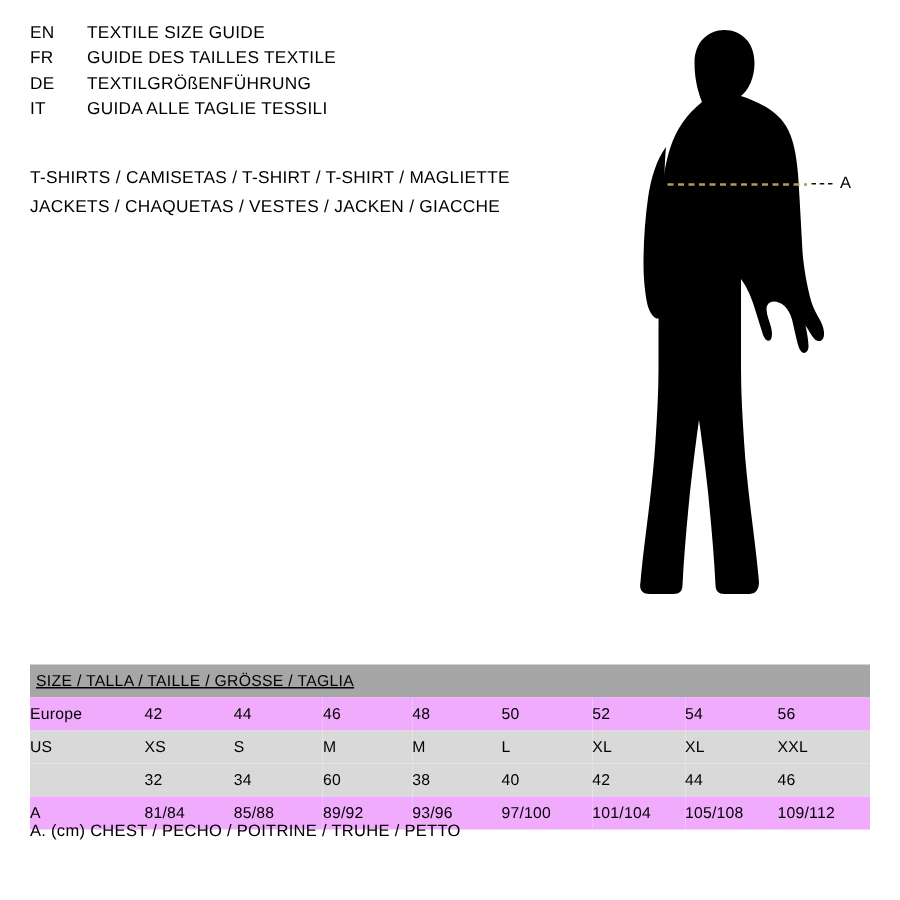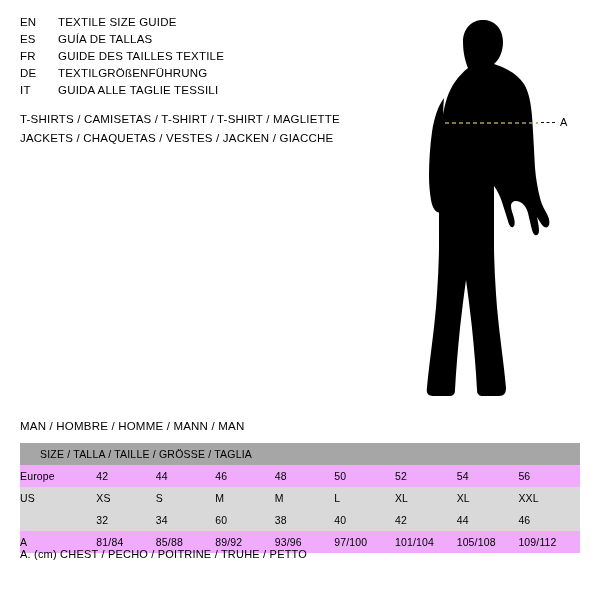--- a/index.html
+++ b/index.html
@@ -99,22 +99,23 @@
   }
   table.size-table td {
     padding: 3px 0 3px 0;
     height: 16px;
   }
   tr.header-row {
     background: #a6a6a6;
   }
   tr.header-row td {
     font-weight: normal;
-    padding-left: 20px;
-    letter-spacing: 0.2px;
+    padding-left: 4px;
+    letter-spacing: 0.2px;
+    text-decoration: underline;
   }
   tr.band-dark {
     background: #d9d9d9;
   }
   tr.band-light {
     background: #f0abfc;
   }
   td.c-label {
     width: 86px;
     padding-left: 4px;
@@ -133,24 +134,20 @@
 </style>
 </head>
 <body>
 
 <div class="page">
 
   <div class="legend">
     <div class="legend-row">
       <div class="legend-code">EN</div>
       <div class="legend-text">TEXTILE SIZE GUIDE</div>
-    </div>
-    <div class="legend-row">
-      <div class="legend-code">ES</div>
-      <div class="legend-text">GUÍA DE TALLAS</div>
     </div>
     <div class="legend-row">
       <div class="legend-code">FR</div>
       <div class="legend-text">GUIDE DES TAILLES TEXTILE</div>
     </div>
     <div class="legend-row">
       <div class="legend-code">DE</div>
       <div class="legend-text">TEXTILGRÖßENFÜHRUNG</div>
     </div>
     <div class="legend-row">
@@ -226,21 +223,20 @@
         Z
       "></path>
       <g>
         <line x1="45" y1="113" x2="138" y2="113" stroke="#b39a57" stroke-width="1.6" stroke-dasharray="4,3"></line>
       </g>
     </svg>
     <div class="dash-lead"></div>
     <div class="measure-label">A</div>
   </div>
 
-  <div class="table-title">MAN / HOMBRE / HOMME / MANN / MAN</div>
 
   <table class="size-table">
     <tbody>
       <tr class="header-row">
         <td colspan="9">SIZE / TALLA / TAILLE / GRÖSSE / TAGLIA</td>
       </tr>
       <tr class="band-light">
         <td class="c-label">Europe</td>
         <td class="c-val">42</td>
         <td class="c-val">44</td>

